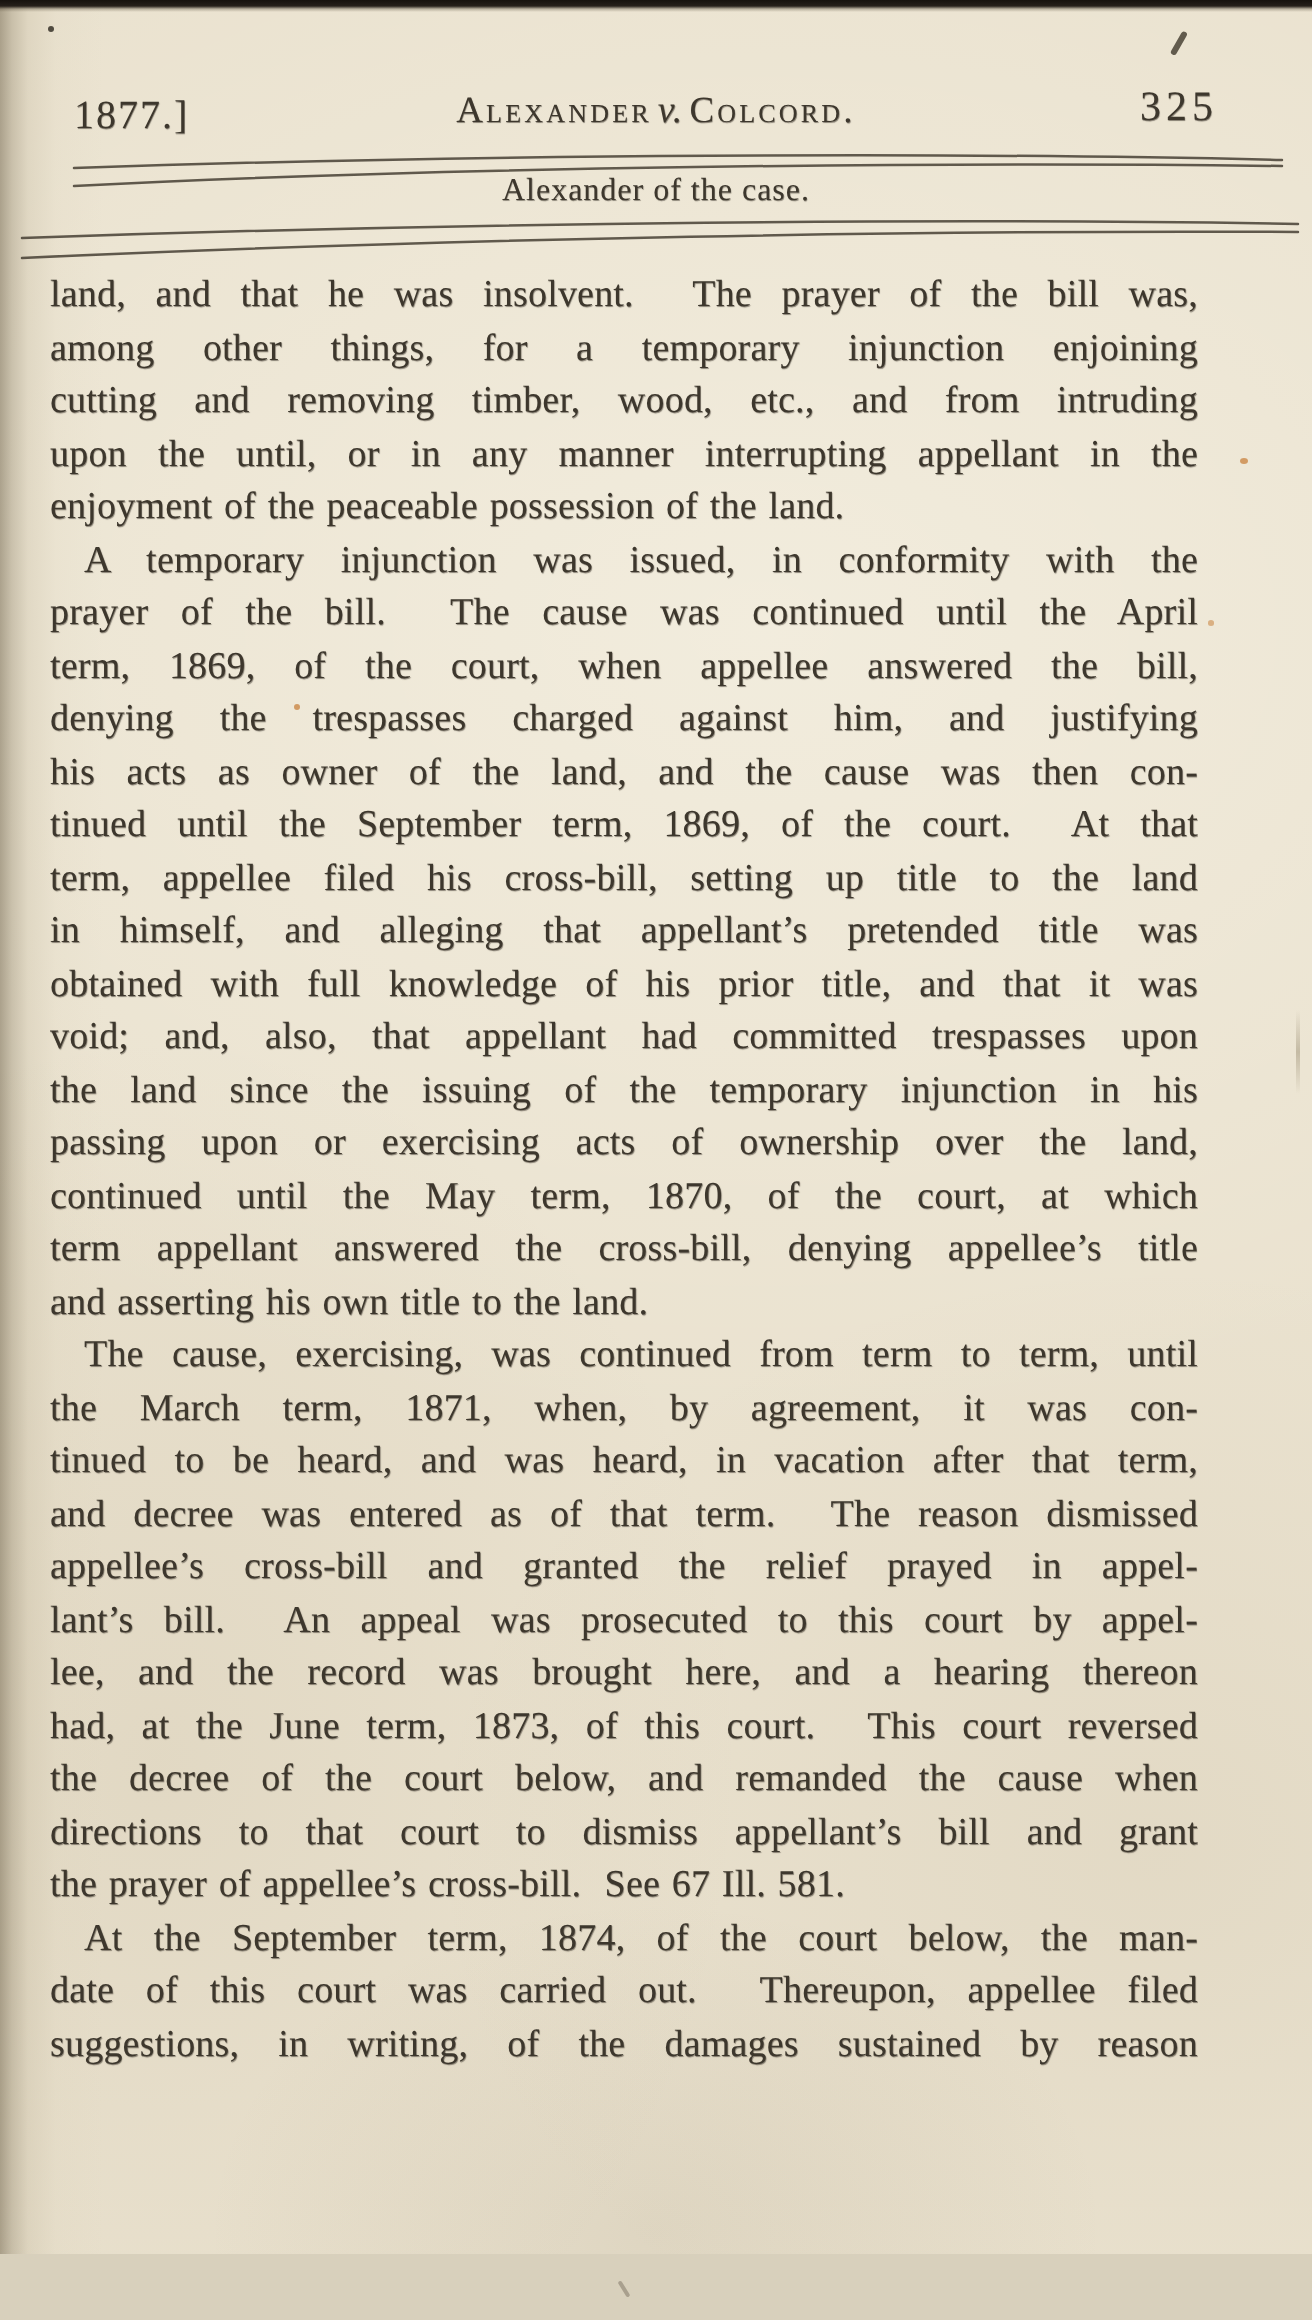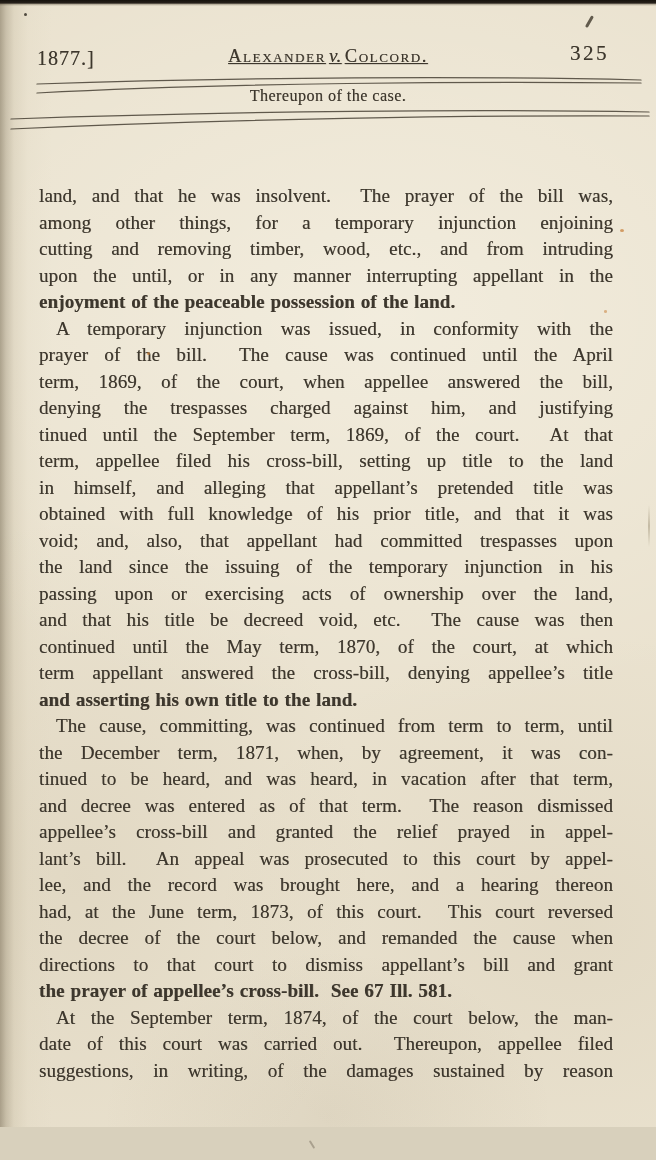--- a/index.html
+++ b/index.html
@@ -29,52 +29,51 @@
   }
   .year {
     position: absolute; left: 37px; top: 47px;
     font-size: 20px; letter-spacing: 1px;
     text-shadow: 0.3px 0.3px 0.4px rgba(56,50,40,0.55);
   }
   .case-title {
     position: absolute; left: 0; right: 0; top: 45px;
     text-align: center; font-size: 18.5px; letter-spacing: 1.6px;
     text-shadow: 0.3px 0.3px 0.4px rgba(56,50,40,0.55);
-    text-decoration: underline;
   }
   .sc { font-variant: small-caps; }
   .vs { font-style: italic; letter-spacing: 0.5px; margin: 0 3px; font-size: 19px; }
   .pagenum {
     position: absolute; right: 47px; top: 41px;
     font-size: 21px; letter-spacing: 2.5px;
     text-shadow: 0.3px 0.3px 0.4px rgba(56,50,40,0.55);
   }
   .rule-svg { position: absolute; left: 0; }
   .rule-svg path {
     fill: none; stroke: #474034; stroke-width: 1.25; opacity: 0.85;
     stroke-linecap: round;
   }
   .running-head {
     position: absolute; left: 0; right: 0; top: 87px;
     text-align: center; font-size: 16px; letter-spacing: 0.5px;
     text-shadow: 0.3px 0.3px 0.35px rgba(56,50,40,0.5);
   }
   .body-text {
-    position: absolute; left: 39px; top: 135px; width: 574px; margin-top: 48px;
+    position: absolute; left: 25px; top: 135px; width: 574px;
   }
   .line {
     height: 26.5px; line-height: 26.5px;
     font-size: 19px;
     letter-spacing: 0.1px; word-spacing: 1px;
     text-align: justify; text-align-last: justify;
     white-space: pre-wrap; overflow: hidden;
     text-shadow: 0.35px 0.35px 0.45px rgba(56,50,40,0.55);
   }
   .line.indent { text-indent: 17px; }
-  .line.last { text-align-last: left; font-weight: bold; }
+  .line.last { text-align-last: left; }
   .speck { position: absolute; border-radius: 50%; }
   .speck.dark { width: 3px; height: 3px; background: #2a251d; opacity: 0.8; }
   .speck.fox  { background: #c8823d; opacity: 0.75; }
   .tick {
     position: absolute; width: 2.5px; height: 13px;
     background: #4a4336; border-radius: 2px;
     transform: rotate(30deg); opacity: 0.85;
   }
   .slash {
     position: absolute; width: 2px; height: 9px;
@@ -96,50 +95,50 @@
 
   <span class="year">1877.]</span>
   <span class="case-title"><span class="sc">Alexander</span><i class="vs">v.</i><span class="sc">Colcord.</span></span>
   <span class="pagenum">325</span>
 
   <svg class="rule-svg" style="top:72px" width="656" height="26" viewBox="0 0 656 26">
     <path d="M37,12 C240,5 480,4 641,8"></path>
     <path d="M37,21 C230,11 470,9 641,11"></path>
   </svg>
 
-  <div class="running-head">Thereupon of the case.</div>
+  <div class="running-head">Alexander of the case.</div>
 
   <svg class="rule-svg" style="top:106px" width="656" height="30" viewBox="0 0 656 30">
     <path d="M11,13 C240,5 480,3 649,6"></path>
     <path d="M11,23 C230,13 470,9 649,10"></path>
   </svg>
 
   <main class="body-text" id="body-text">
       <div class="line">land, and that he was insolvent.  The prayer of the bill was,</div>
       <div class="line">among other things, for a temporary injunction enjoining</div>
       <div class="line">cutting and removing timber, wood, etc., and from intruding</div>
       <div class="line">upon the until, or in any manner interrupting appellant in the</div>
       <div class="line last">enjoyment of the peaceable possession of the land.</div>
       <div class="line indent">A temporary injunction was issued, in conformity with the</div>
       <div class="line">prayer of the bill.  The cause was continued until the April</div>
       <div class="line">term, 1869, of the court, when appellee answered the bill,</div>
       <div class="line">denying the trespasses charged against him, and justifying</div>
+      <div class="line">his acts as owner of the land, and the cause was then con-</div>
       <div class="line">tinued until the September term, 1869, of the court.  At that</div>
       <div class="line">term, appellee filed his cross-bill, setting up title to the land</div>
       <div class="line">in himself, and alleging that appellant’s pretended title was</div>
       <div class="line">obtained with full knowledge of his prior title, and that it was</div>
       <div class="line">void; and, also, that appellant had committed trespasses upon</div>
       <div class="line">the land since the issuing of the temporary injunction in his</div>
       <div class="line">passing upon or exercising acts of ownership over the land,</div>
-      <div class="line">and that his title be decreed void, etc.  The cause was then</div>
       <div class="line">continued until the May term, 1870, of the court, at which</div>
       <div class="line">term appellant answered the cross-bill, denying appellee’s title</div>
       <div class="line last">and asserting his own title to the land.</div>
-      <div class="line indent">The cause, committing, was continued from term to term, until</div>
-      <div class="line">the December term, 1871, when, by agreement, it was con-</div>
+      <div class="line indent">The cause, exercising, was continued from term to term, until</div>
+      <div class="line">the March term, 1871, when, by agreement, it was con-</div>
       <div class="line">tinued to be heard, and was heard, in vacation after that term,</div>
       <div class="line">and decree was entered as of that term.  The reason dismissed</div>
       <div class="line">appellee’s cross-bill and granted the relief prayed in appel-</div>
       <div class="line">lant’s bill.  An appeal was prosecuted to this court by appel-</div>
       <div class="line">lee, and the record was brought here, and a hearing thereon</div>
       <div class="line">had, at the June term, 1873, of this court.  This court reversed</div>
       <div class="line">the decree of the court below, and remanded the cause when</div>
       <div class="line">directions to that court to dismiss appellant’s bill and grant</div>
       <div class="line last">the prayer of appellee’s cross-bill.  See 67 Ill. 581.</div>
       <div class="line indent">At the September term, 1874, of the court below, the man-</div>

